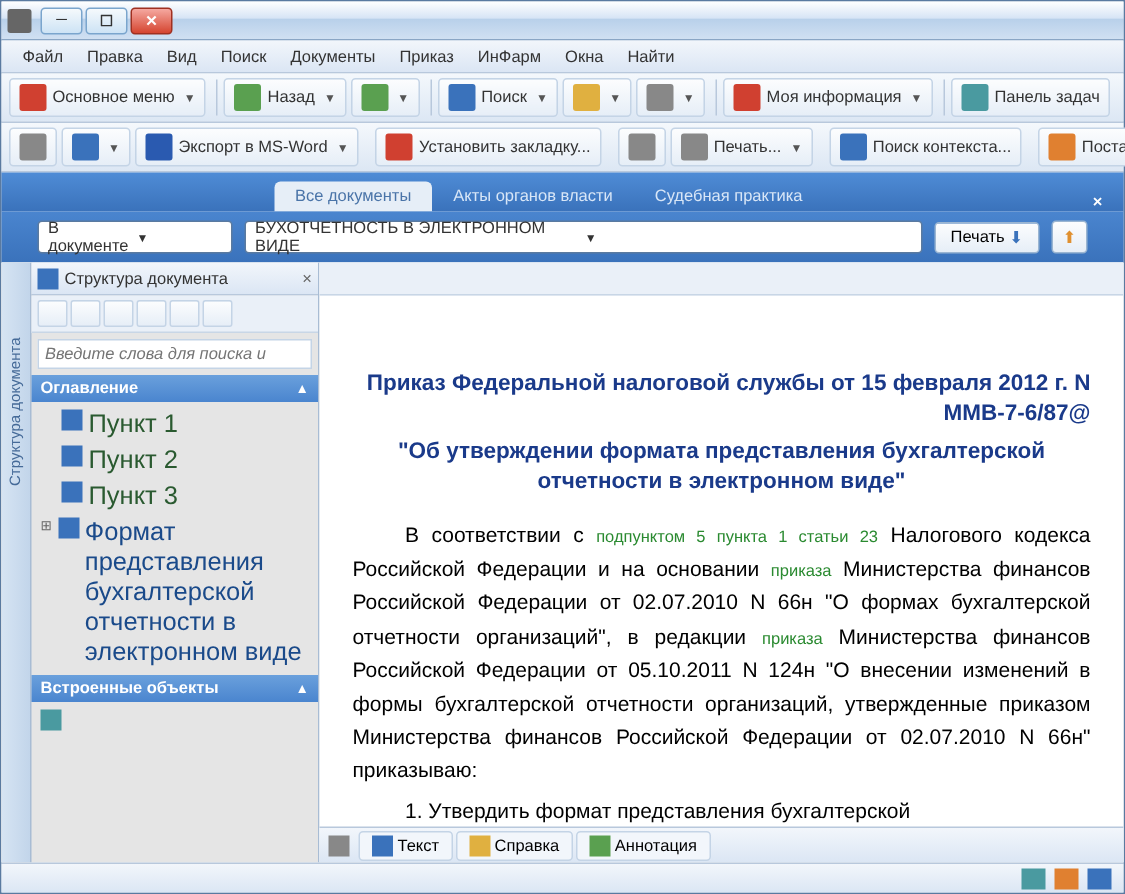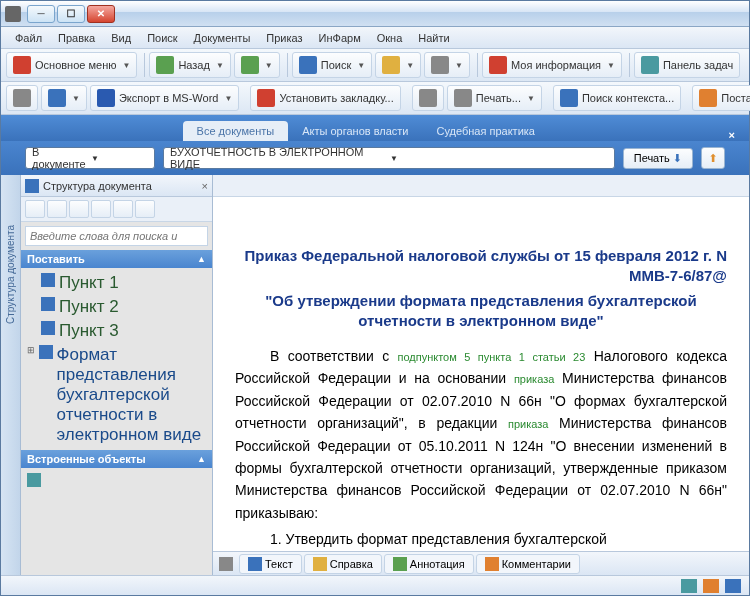--- a/index.html
+++ b/index.html
@@ -258,21 +258,21 @@
           <span class="tb c-gray"></span>
           <span class="tb c-gray"></span>
           <span class="tb c-gray"></span>
           <span class="tb c-gray"></span>
           <span class="tb c-gray"></span>
         </div>
         <div class="side-search">
           <input type="text" placeholder="Введите слова для поиска и" style="">
         </div>
         <div class="section-hdr">
-          <span>Поставить</span>
+          <span>Оглавление</span>
           <span class="collapse">▲</span>
         </div>
         <div class="tree">
           <div class="tree-item">
               <span class="exp"></span>
               <span class="ti-ico c-blue"></span>
               <span class="ti-lbl">Пункт 1</span>
             </div>
           <div class="tree-item">
               <span class="exp"></span>
@@ -317,24 +317,20 @@
             <span>Текст</span>
           </div>
         <div class="btab">
             <span class="ico-sm c-yellow"></span>
             <span>Справка</span>
           </div>
         <div class="btab">
             <span class="ico-sm c-green"></span>
             <span>Аннотация</span>
           </div>
-        <div class="btab">
-            <span class="ico-sm c-orange"></span>
-            <span>Комментарии</span>
-          </div>
       </div>
     </div>
   </div>
 
   <div class="statusbar">
     <span class="sicon c-teal"></span>
     <span class="sicon c-orange"></span>
     <span class="sicon c-blue"></span>
   </div>
 

